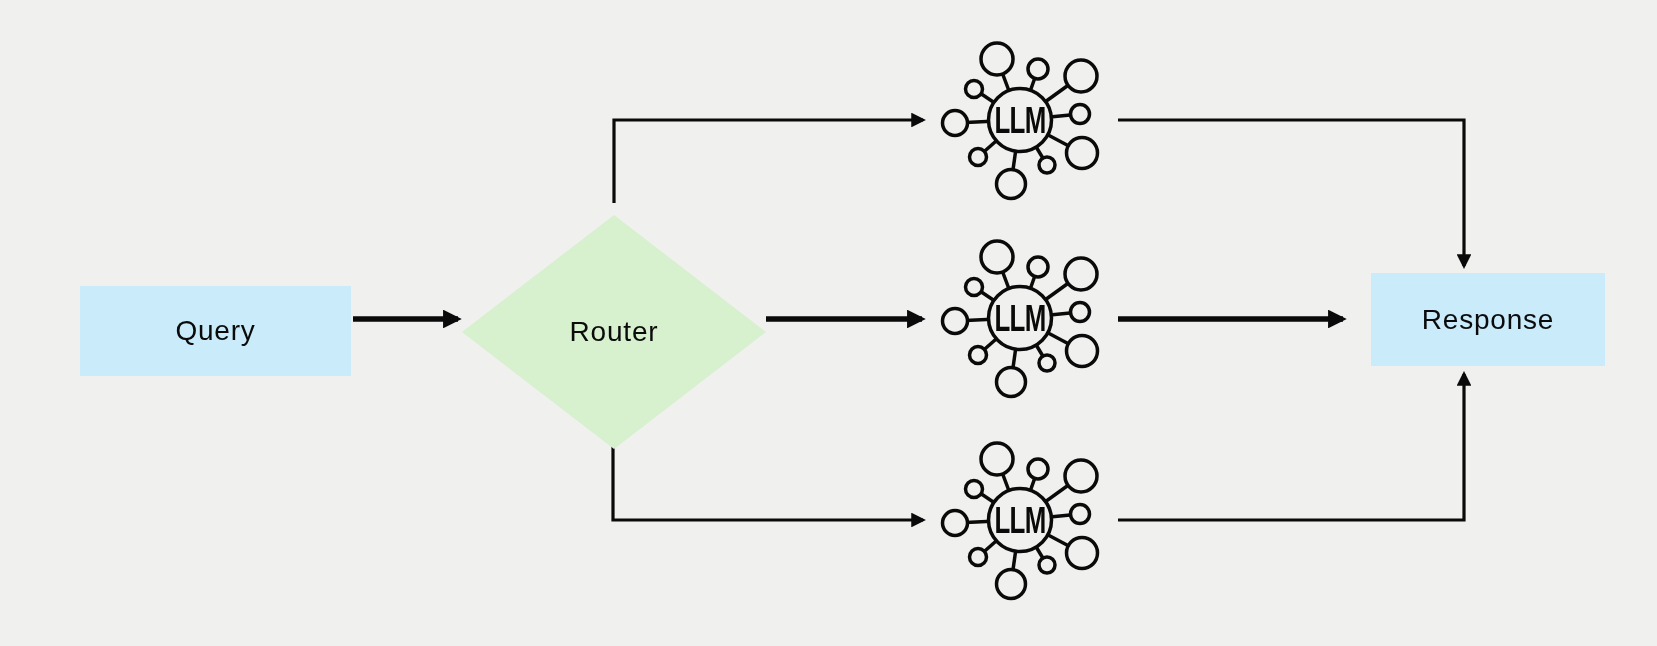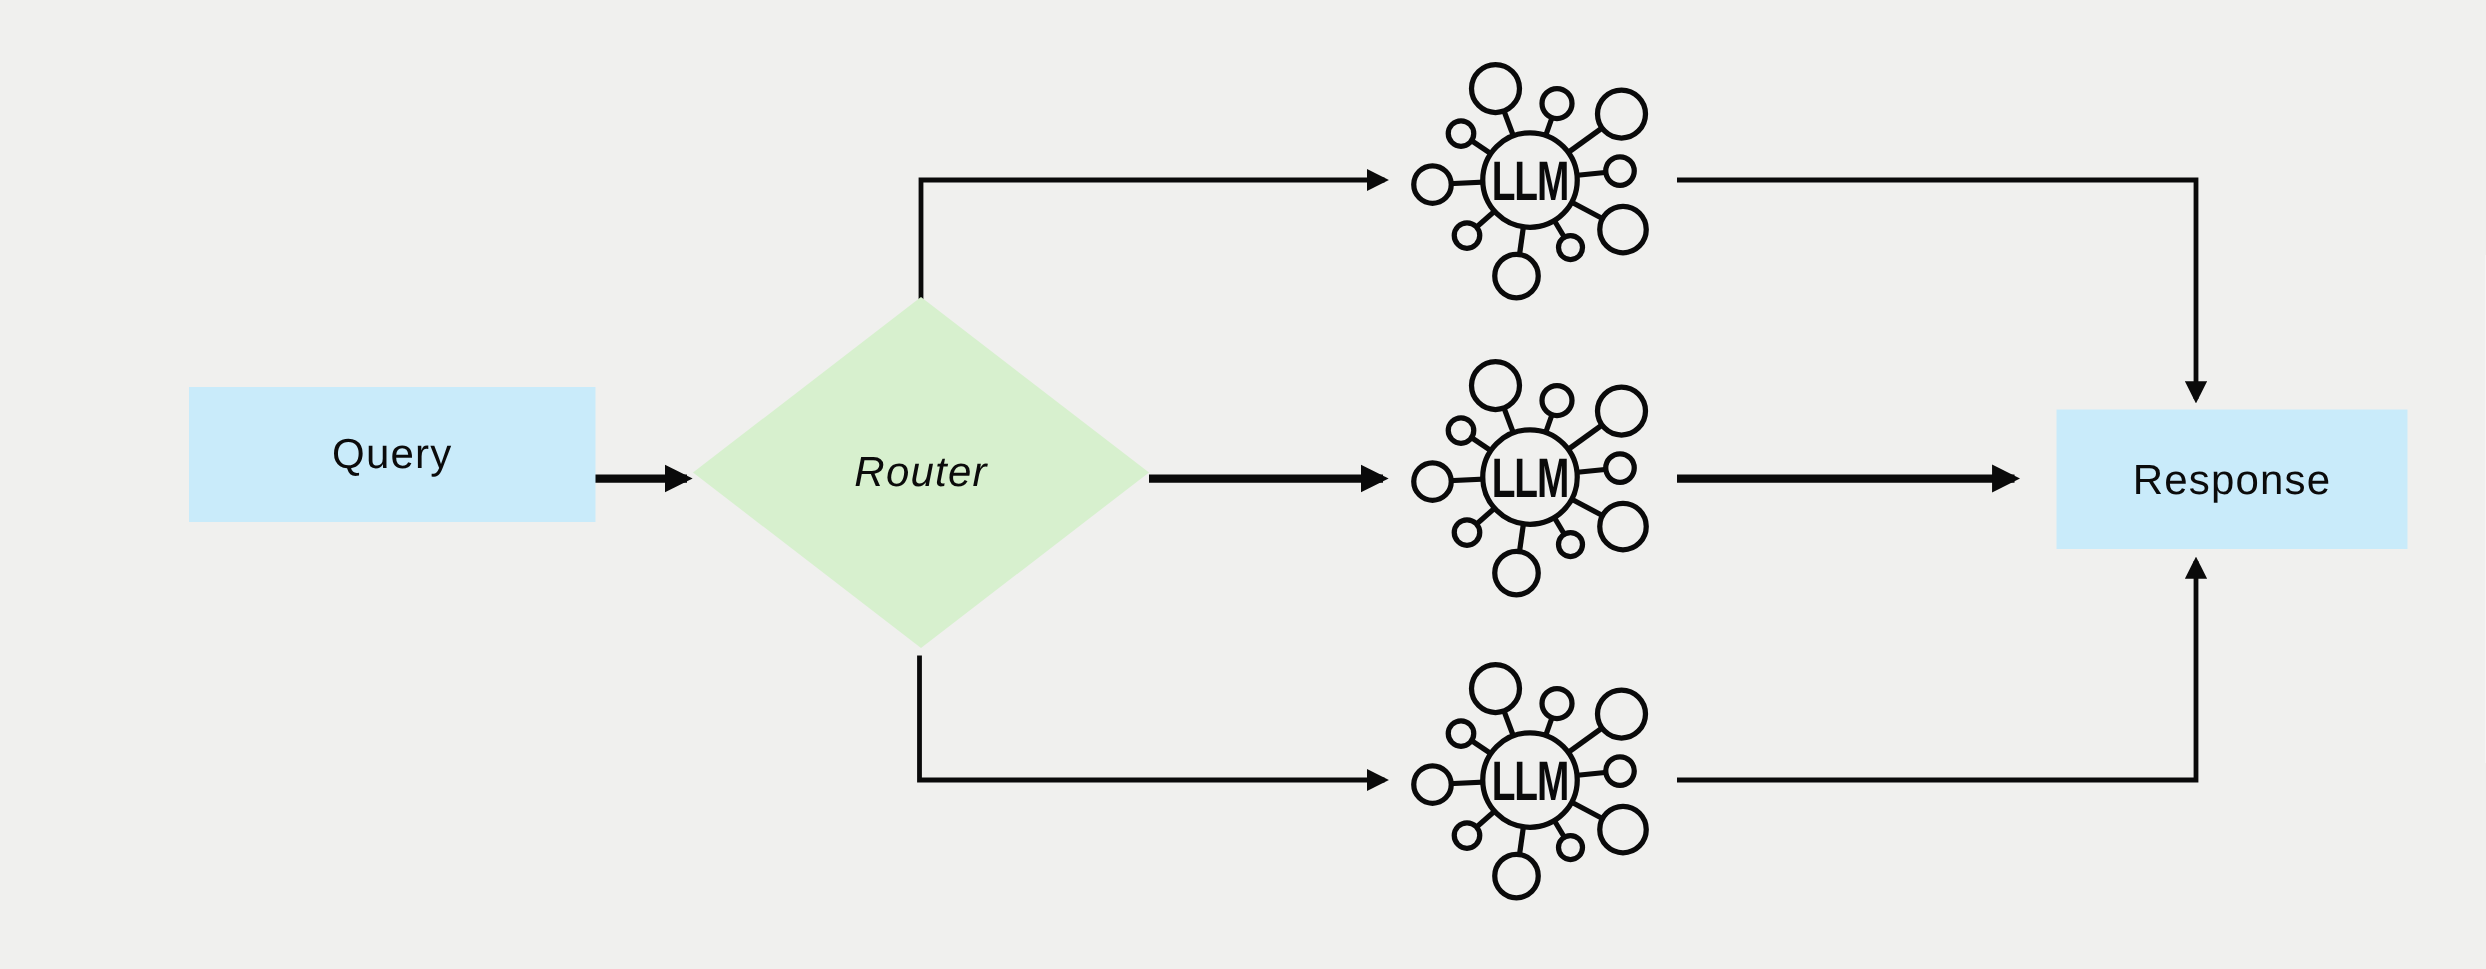--- a/index.html
+++ b/index.html
@@ -57,37 +57,35 @@
   .node {
     position: absolute;
     display: flex;
     align-items: center;
     justify-content: center;
     font-size: 28px;
     letter-spacing: 0.8px;
     color: #0b0b0b;
   }
   .node-rect-query {
-    left: 80px;  top: 258px;
+    left: 80px;  top: 286px;
     width: 271px; height: 90px;
     background: #C9EBFA;
-    margin-left: 46px;
   }
   .node-rect-response {
     left: 1347px; top: 273px;
     width: 234px; height: 93px;
     background: #C9EBFA;
     margin-left: 24px;
   }
   .node-diamond {
-    left: 462px; top: 198px;
+    left: 462px; top: 215px;
     width: 304px; height: 234px;
     background: #D7F0CE;
     clip-path: polygon(50% 0%, 100% 50%, 50% 100%, 0% 50%);
-    font-style: italic;
   }
 </style>
 </head>
 <body>
 
 <div class="canvas">
 
   <svg class="connector-layer" viewBox="0 0 1657 646" aria-hidden="true">
     <defs>
       <marker id="ah-thin" viewBox="0 0 10 10" refX="8" refY="5" markerWidth="4.6" markerHeight="4.6" orient="auto">

